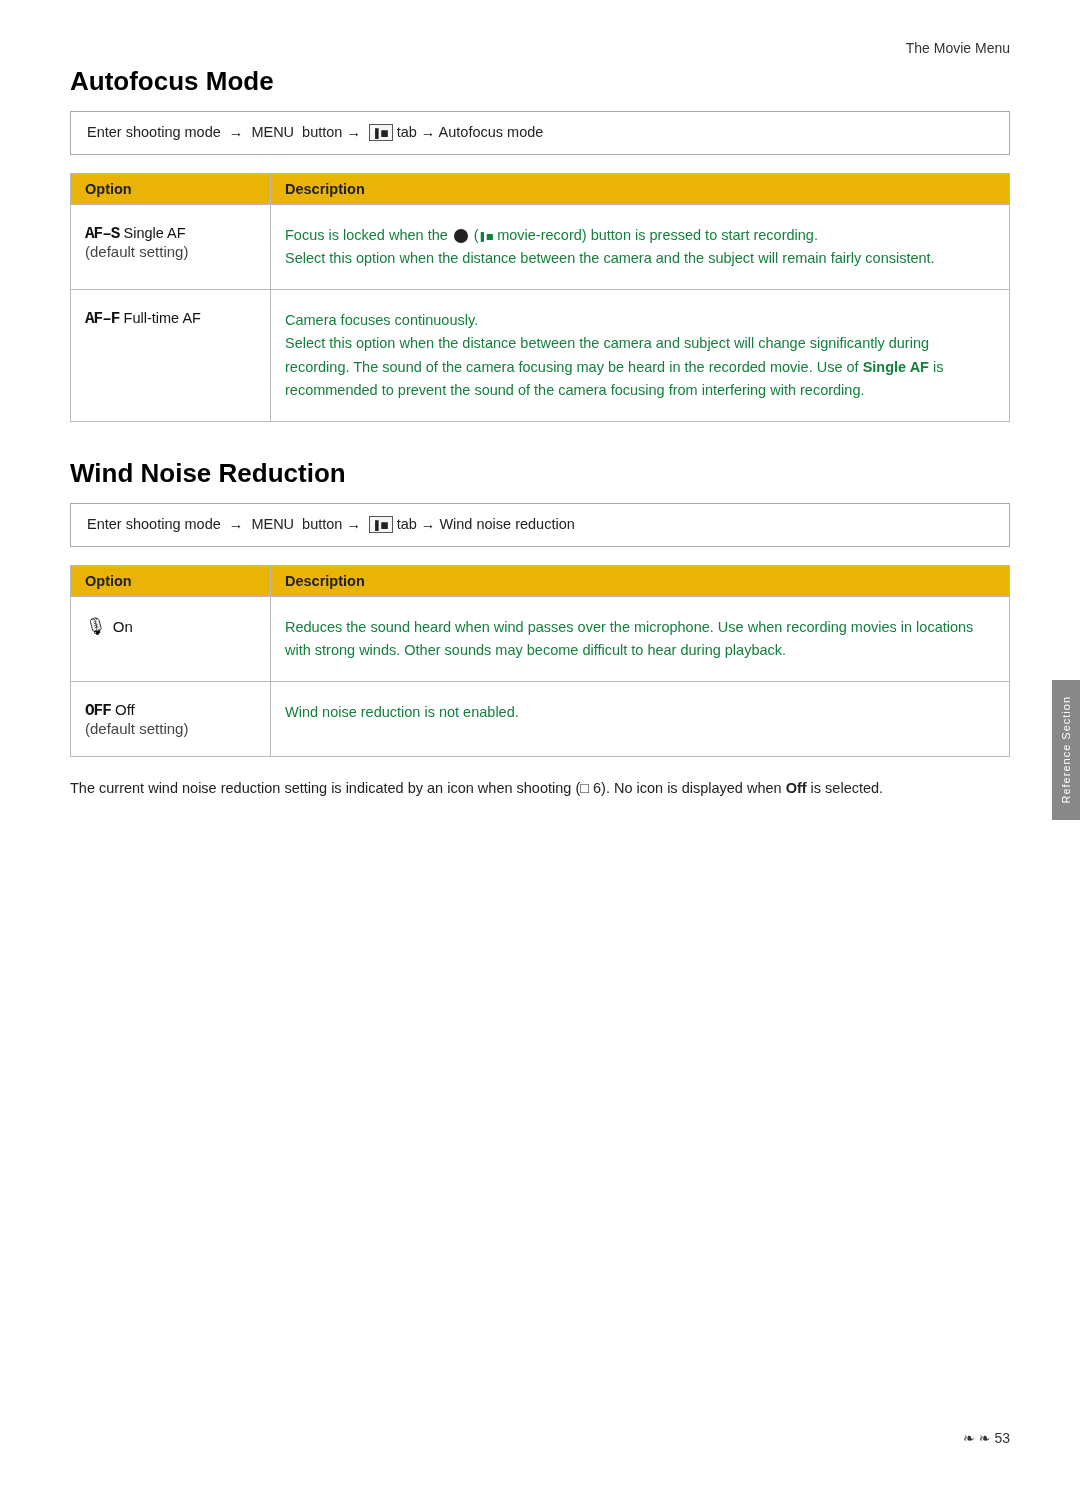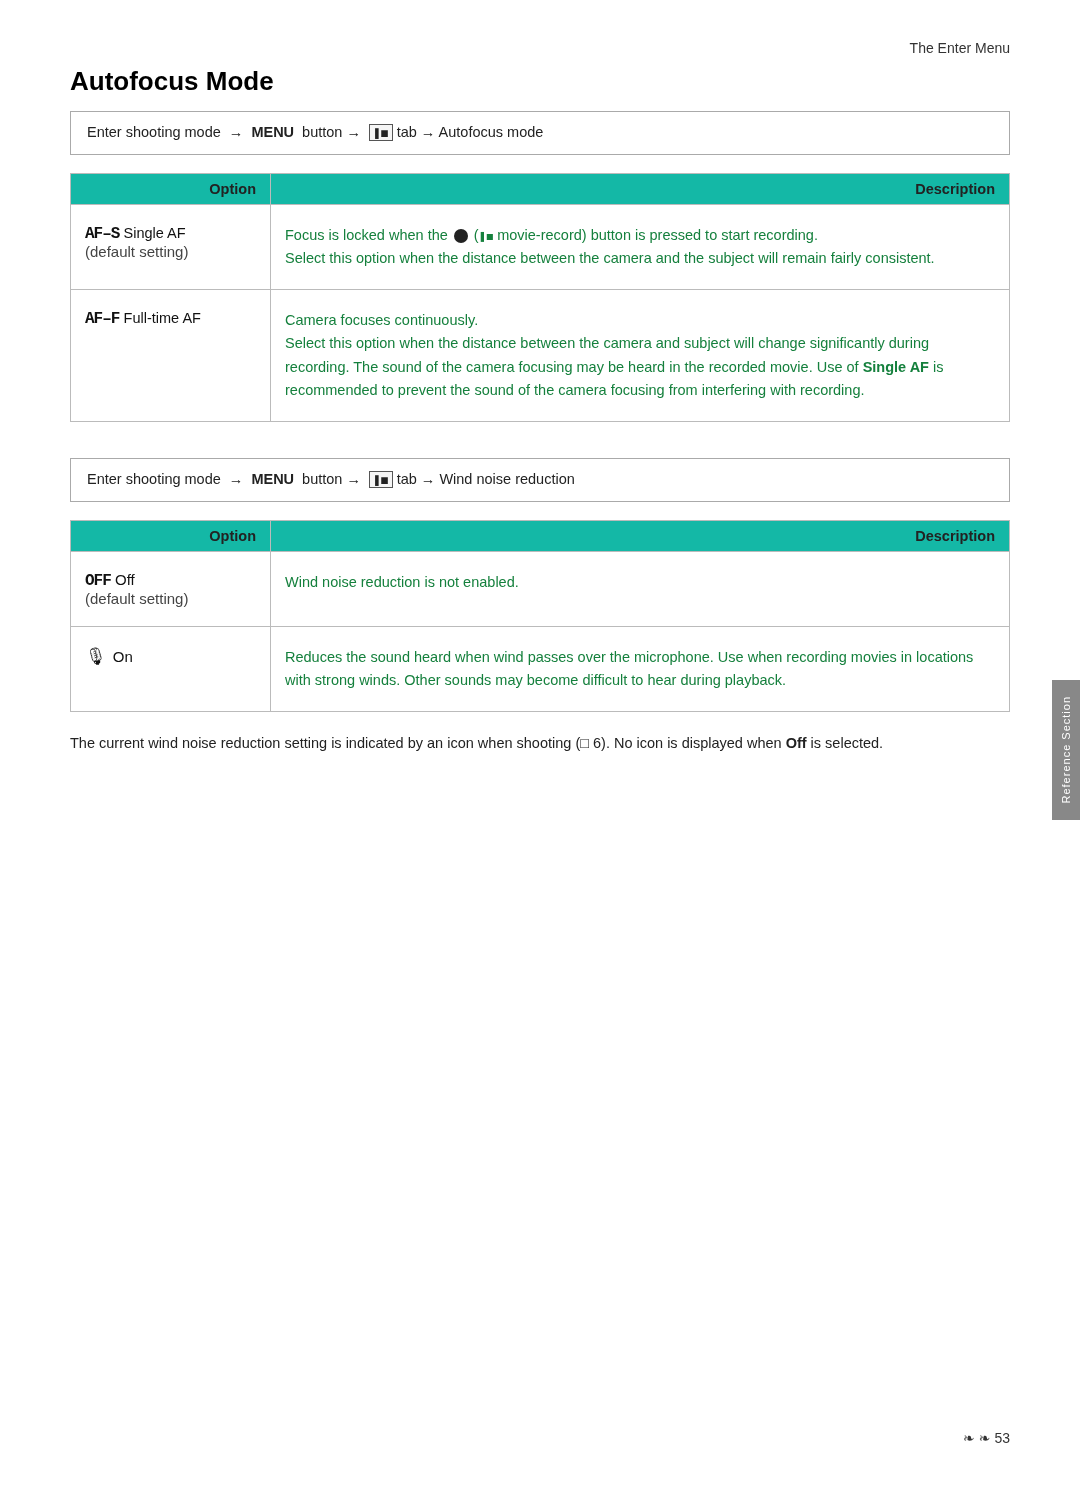--- a/index.html
+++ b/index.html
@@ -30,44 +30,44 @@
     .breadcrumb-box {
       border: 1px solid #aaa;
       padding: 10px 16px;
       font-size: 14.5px;
       margin-bottom: 18px;
       font-family: Arial, sans-serif;
       color: #222;
       line-height: 1.5;
     }
     .breadcrumb-box .menu-bold {
-      font-weight: 700;
+      font-weight: 400;
       font-family: Arial, sans-serif;
     }
     .breadcrumb-box .arrow {
       margin: 0 4px;
     }
     .intro-text {
       font-size: 15px;
       margin-bottom: 12px;
       font-family: Arial, sans-serif;
       color: #222;
     }
     table {
       width: 100%;
       border-collapse: collapse;
       margin-bottom: 20px;
       font-family: Arial, sans-serif;
       font-size: 14.5px;
     }
     table thead tr th {
-      background: #14b8a6;
+      background: #eab308;
       border: 1px solid #bbb;
       padding: 7px 14px;
-      text-align: right;
+      text-align: left;
       font-weight: 700;
       font-size: 14.5px;
     }
     table tbody tr td {
       border: 1px solid #bbb;
       padding: 19px 14px;
       vertical-align: top;
     }
     table tbody tr td:first-child {
       width: 200px;
@@ -159,21 +159,21 @@
       background: #222;
       border-radius: 50%;
       vertical-align: middle;
       margin: 0 2px;
     }
   </style>
 </head>
 <body>
 
 <div class="header-right">
-  <span>The Enter Menu</span>
+  <span>The Movie Menu</span>
 </div>
 
 <section>
   <h2>Autofocus Mode</h2>
 
   <div class="breadcrumb-box">
     <span>Enter shooting mode</span>
     <span class="arrow">→</span>
     <span class="menu-bold">MENU</span>
     <span class="arrow">button →</span>
@@ -214,20 +214,21 @@
         <td class="desc-cell">
           Camera focuses continuously.<br>
           Select this option when the distance between the camera and subject will change significantly during recording. The sound of the camera focusing may be heard in the recorded movie. Use of <strong>Single AF</strong> is recommended to prevent the sound of the camera focusing from interfering with recording.
         </td>
       </tr>
     </tbody>
   </table>
 </section>
 
 <section class="section-gap">
+  <h2>Wind Noise Reduction</h2>
 
   <div class="breadcrumb-box">
     <span>Enter shooting mode</span>
     <span class="arrow">→</span>
     <span class="menu-bold">MENU</span>
     <span class="arrow">button →</span>
     <span style="font-family: monospace; font-size:13px; border:1px solid #555; padding:0 3px; background:#f5f5f5;">❚◼</span>
     <span> tab → Wind noise reduction</span>
   </div>
 
@@ -236,38 +237,38 @@
     <thead>
       <tr>
         <th>Option</th>
         <th>Description</th>
       </tr>
     </thead>
     <tbody>
       <tr>
         <td>
           <div class="option-label">
+            <span class="wind-icon">🎙</span>
+            <span> On</span>
+          </div>
+        </td>
+        <td class="desc-cell">
+          Reduces the sound heard when wind passes over the microphone. Use when recording movies in locations with strong winds. Other sounds may become difficult to hear during playback.
+        </td>
+      </tr>
+      <tr>
+        <td>
+          <div class="option-label">
             <span class="off-code">OFF</span>
             <span> Off</span>
           </div>
           <span class="default-note">(default setting)</span>
         </td>
         <td class="desc-cell">
           Wind noise reduction is not enabled.
-        </td>
-      </tr>
-      <tr>
-        <td>
-          <div class="option-label">
-            <span class="wind-icon">🎙</span>
-            <span> On</span>
-          </div>
-        </td>
-        <td class="desc-cell">
-          Reduces the sound heard when wind passes over the microphone. Use when recording movies in locations with strong winds. Other sounds may become difficult to hear during playback.
         </td>
       </tr>
     </tbody>
   </table>
 
   <p class="footer-note">
     The current wind noise reduction setting is indicated by an icon when shooting (□ 6). No icon is displayed when <strong>Off</strong> is selected.
   </p>
 </section>
 

